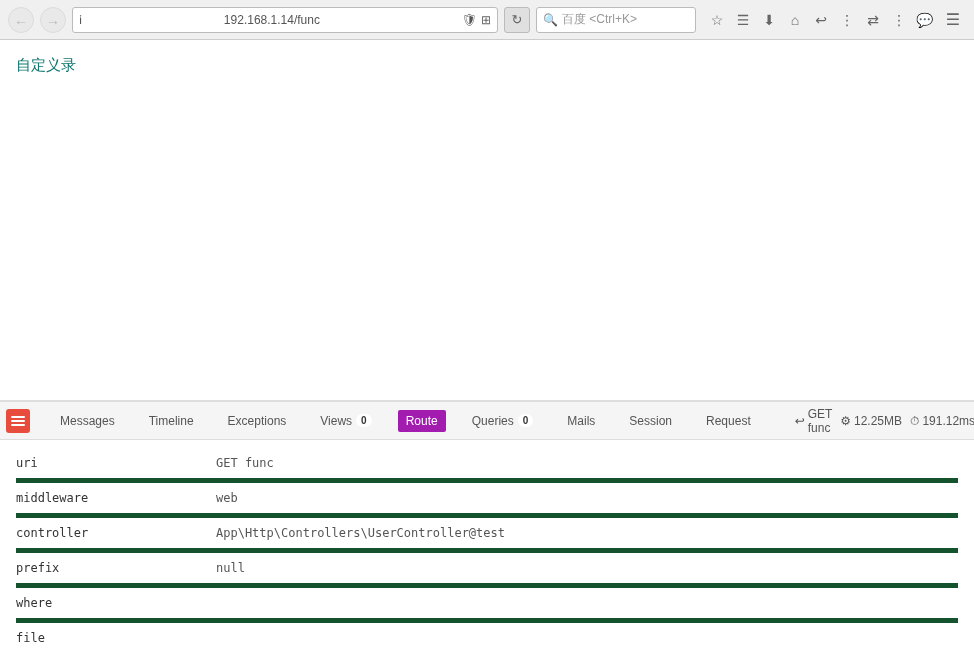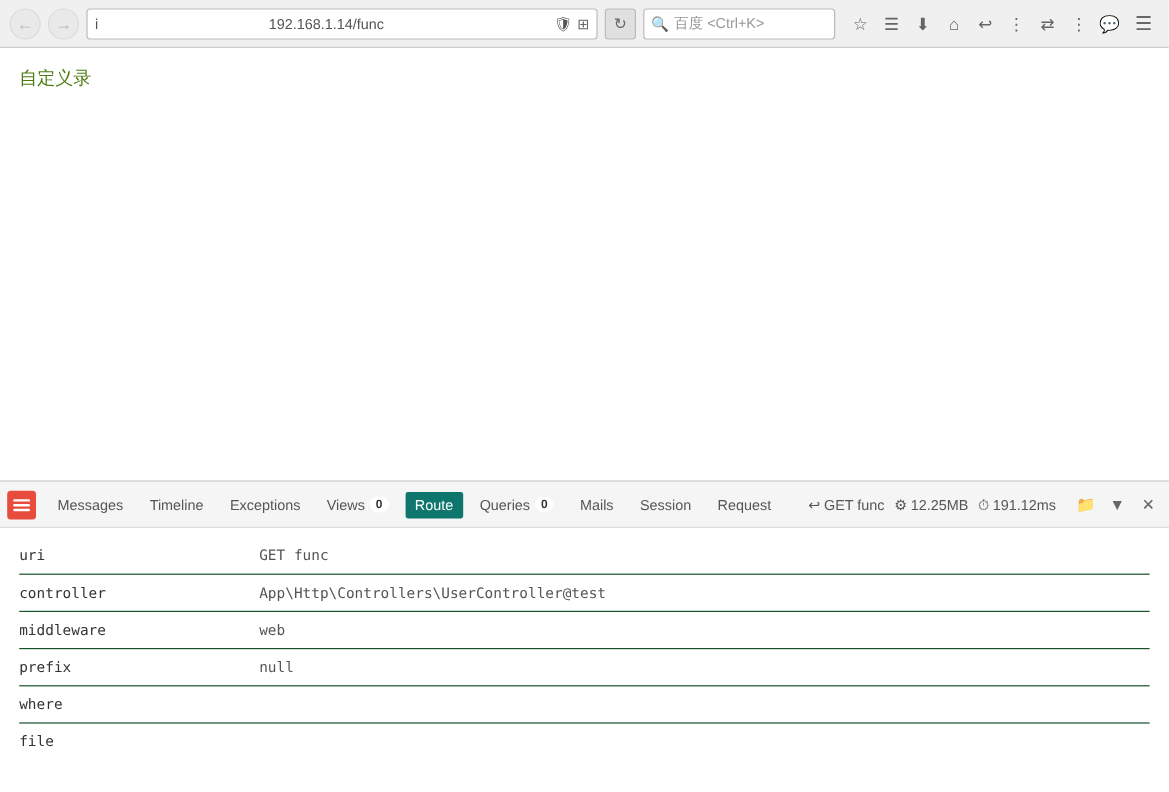--- a/index.html
+++ b/index.html
@@ -73,42 +73,42 @@
     }
 
     
     .page-content {
       height: calc(660px - 40px - 260px);
       padding: 16px 16px;
       background: #fff;
     }
     .page-title {
       font-size: 15px;
-      color: #4d7c0f;
+      color: #0f766e;
       font-weight: normal;
     }
 
     
     .debugbar {
       position: absolute;
       bottom: 0;
       left: 0;
       right: 0;
       height: 260px;
       background: #fff;
       border-top: 2px solid #ddd;
     }
     .debugbar-tabs {
       display: flex;
       align-items: center;
       background: #f5f5f5;
       border-bottom: 1px solid #ddd;
       height: 38px;
       padding: 0 6px;
-      gap: 6px;
+      gap: 18px;
     }
     .debugbar-logo {
       width: 24px; height: 24px;
       background: #e74c3c;
       border-radius: 3px;
       display: flex; align-items: center; justify-content: center;
       margin-right: 4px;
       flex-shrink: 0;
     }
     .debugbar-logo svg { width: 16px; height: 16px; }
@@ -117,21 +117,21 @@
       font-size: 12px;
       cursor: pointer;
       border: none;
       background: transparent;
       color: #555;
       border-radius: 2px;
       display: flex; align-items: center; gap: 4px;
       white-space: nowrap;
     }
     .tab-btn.active {
-      background: #0f766e;
+      background: #a21caf;
       color: #fff;
     }
     .badge {
       background: #fff;
       color: #333;
       border-radius: 8px;
       padding: 1px 5px;
       font-size: 10px;
       font-weight: bold;
     }
@@ -153,21 +153,21 @@
     }
 
     
     .route-table {
       padding: 8px 16px;
       font-size: 12px;
       font-family: monospace;
     }
     .route-row {
       display: flex;
-      border-bottom: 1px solid #14532d;
+      border-bottom: 5px solid #14532d;
       padding: 8px 0;
       align-items: baseline;
     }
     .route-row:last-child { border-bottom: none; }
     .route-key {
       width: 200px;
       color: #333;
       flex-shrink: 0;
     }
     .route-value {
@@ -272,28 +272,28 @@
       <button class="ctrl-btn">✕</button>
     </div>
   </div>
 
   <div class="route-table">
     <div class="route-row">
       <div class="route-key">uri</div>
       <div class="route-value">GET func</div>
     </div>
     <div class="route-row">
+      <div class="route-key">middleware</div>
+      <div class="route-value">web</div>
+    </div>
+    <div class="route-row">
       <div class="route-key">controller</div>
       <div class="route-value">App\Http\Controllers\UserController@test</div>
     </div>
     <div class="route-row">
-      <div class="route-key">middleware</div>
-      <div class="route-value">web</div>
-    </div>
-    <div class="route-row">
       <div class="route-key">prefix</div>
       <div class="route-value">null</div>
     </div>
     <div class="route-row">
       <div class="route-key">where</div>
       <div class="route-value"></div>
     </div>
     <div class="route-row">
       <div class="route-key">file</div>
     </div>

